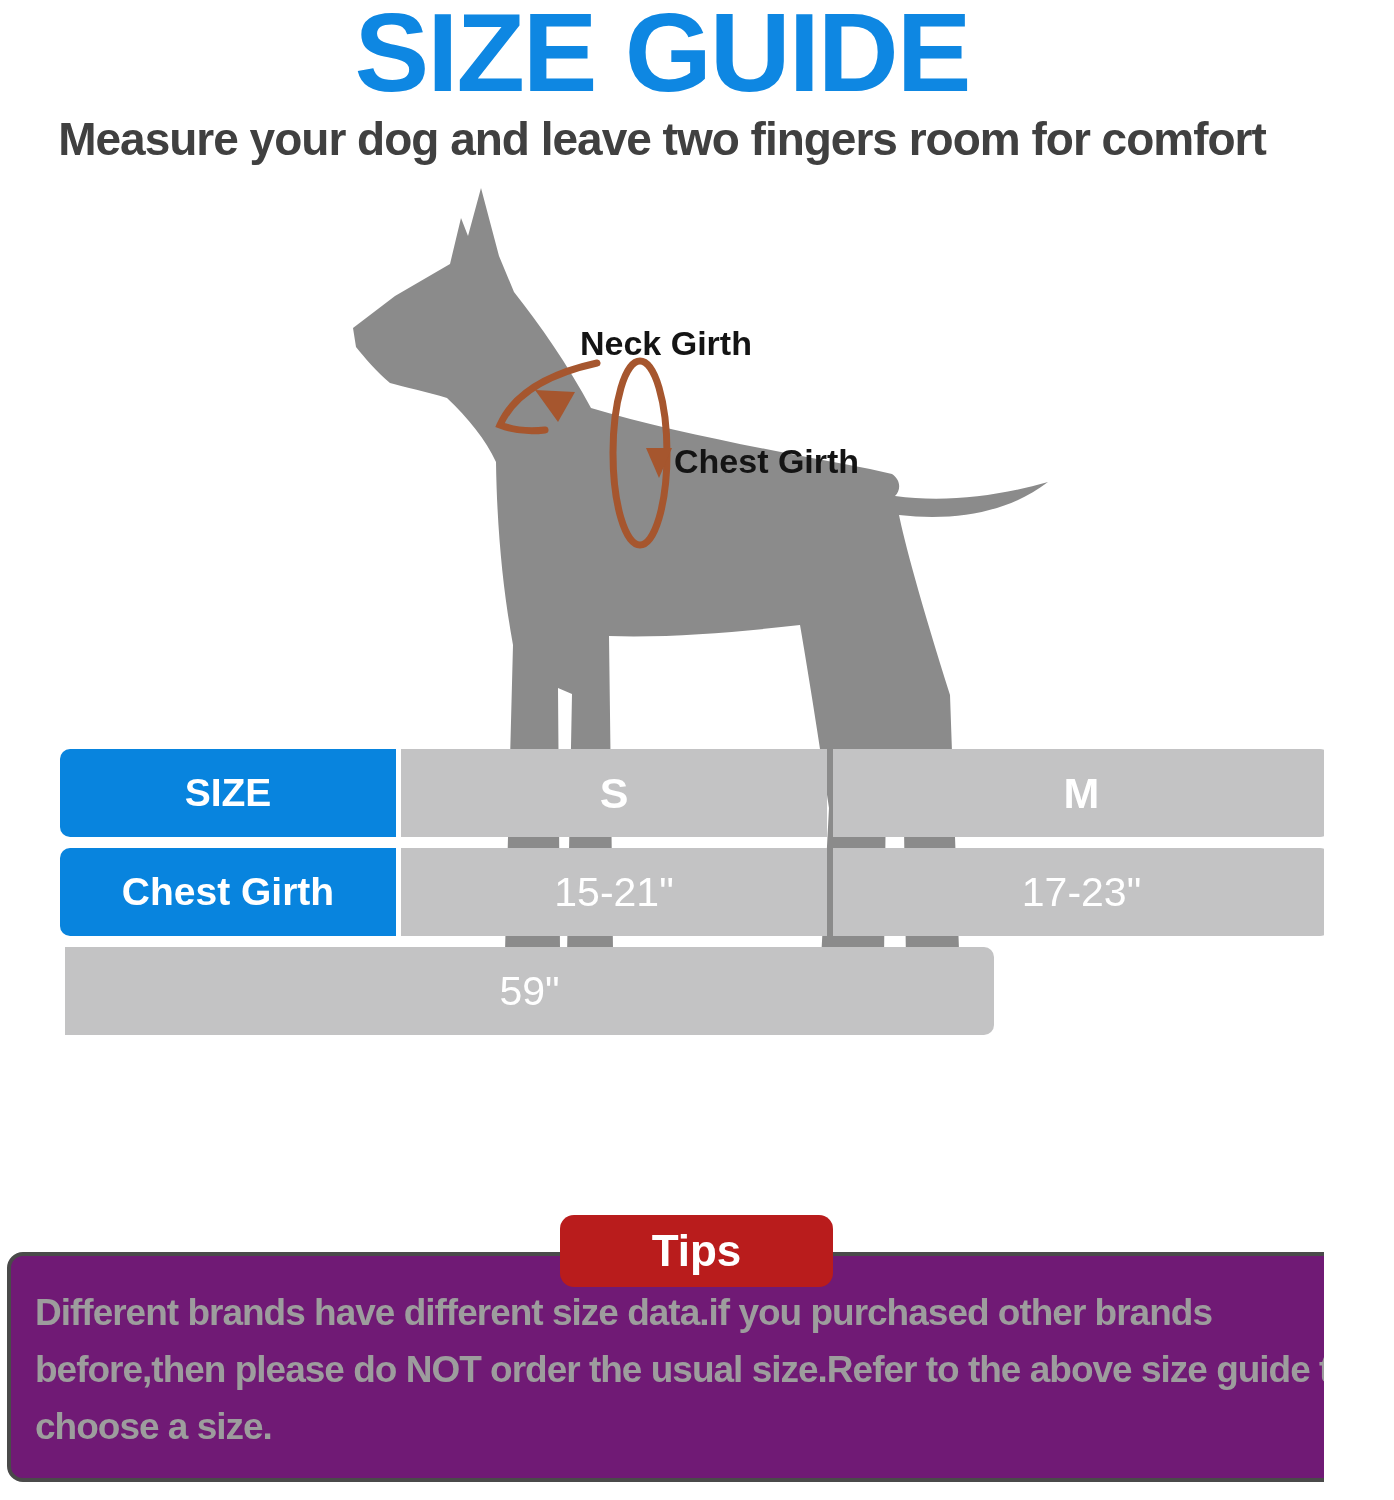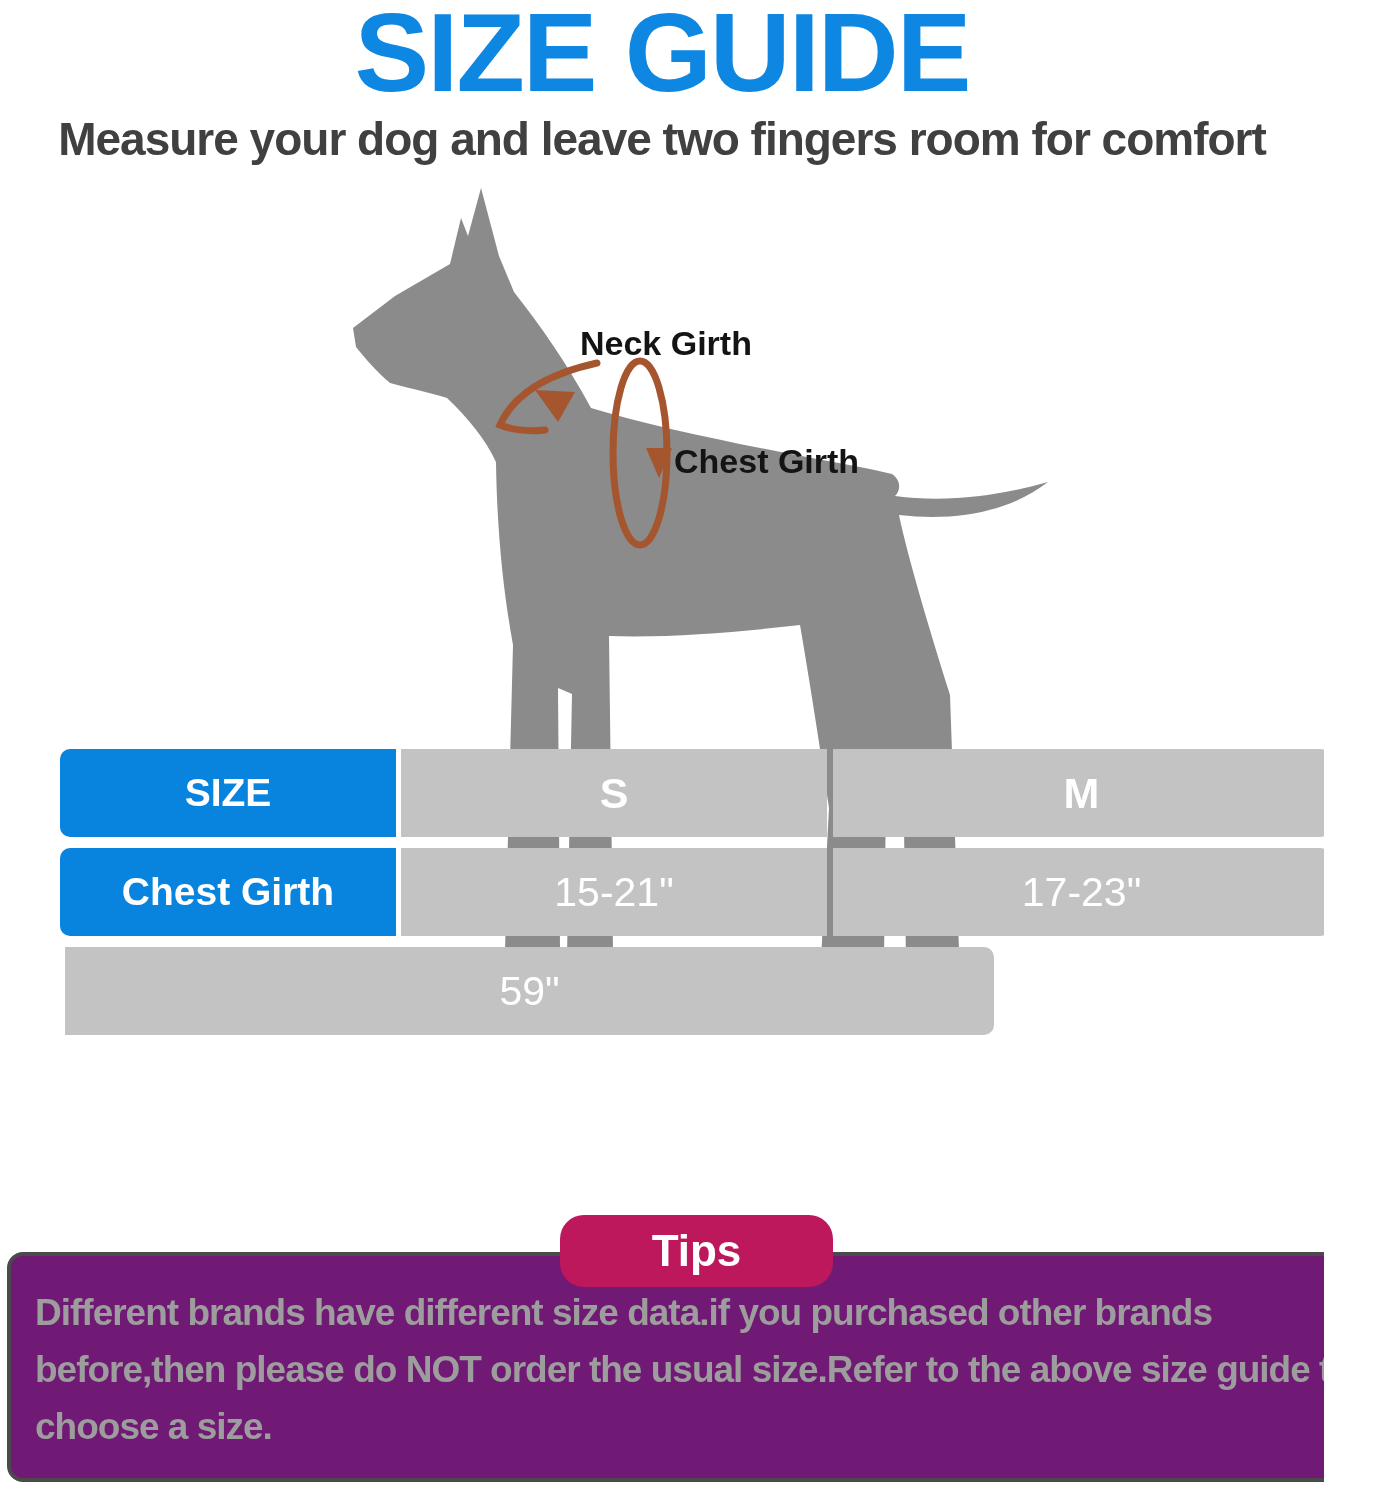--- a/index.html
+++ b/index.html
@@ -42,21 +42,21 @@
     position:absolute;left:7px;top:1252px;width:1380px;height:230px;box-sizing:border-box;
     border:4px solid #4A4A4A;border-radius:16px;background:#701a75;
   }
   .tips-text{
     position:absolute;left:24px;right:16px;top:28px;
     font-size:37px;font-weight:700;letter-spacing:-1px;line-height:57px;
     color:#9D9D9D;
   }
   .tips-badge{
     position:absolute;left:560px;top:1215px;width:273px;height:72px;
-    background:#be185d;border-radius:24px;z-index:2;
+    background:#b91c1c;border-radius:14px;z-index:2;
     display:flex;align-items:center;justify-content:center;
     color:#ffffff;font-size:44px;font-weight:700;
   }
 </style>
 </head>
 <body>
 
 <div class="canvas">
 
   <div class="title">SIZE GUIDE</div>

